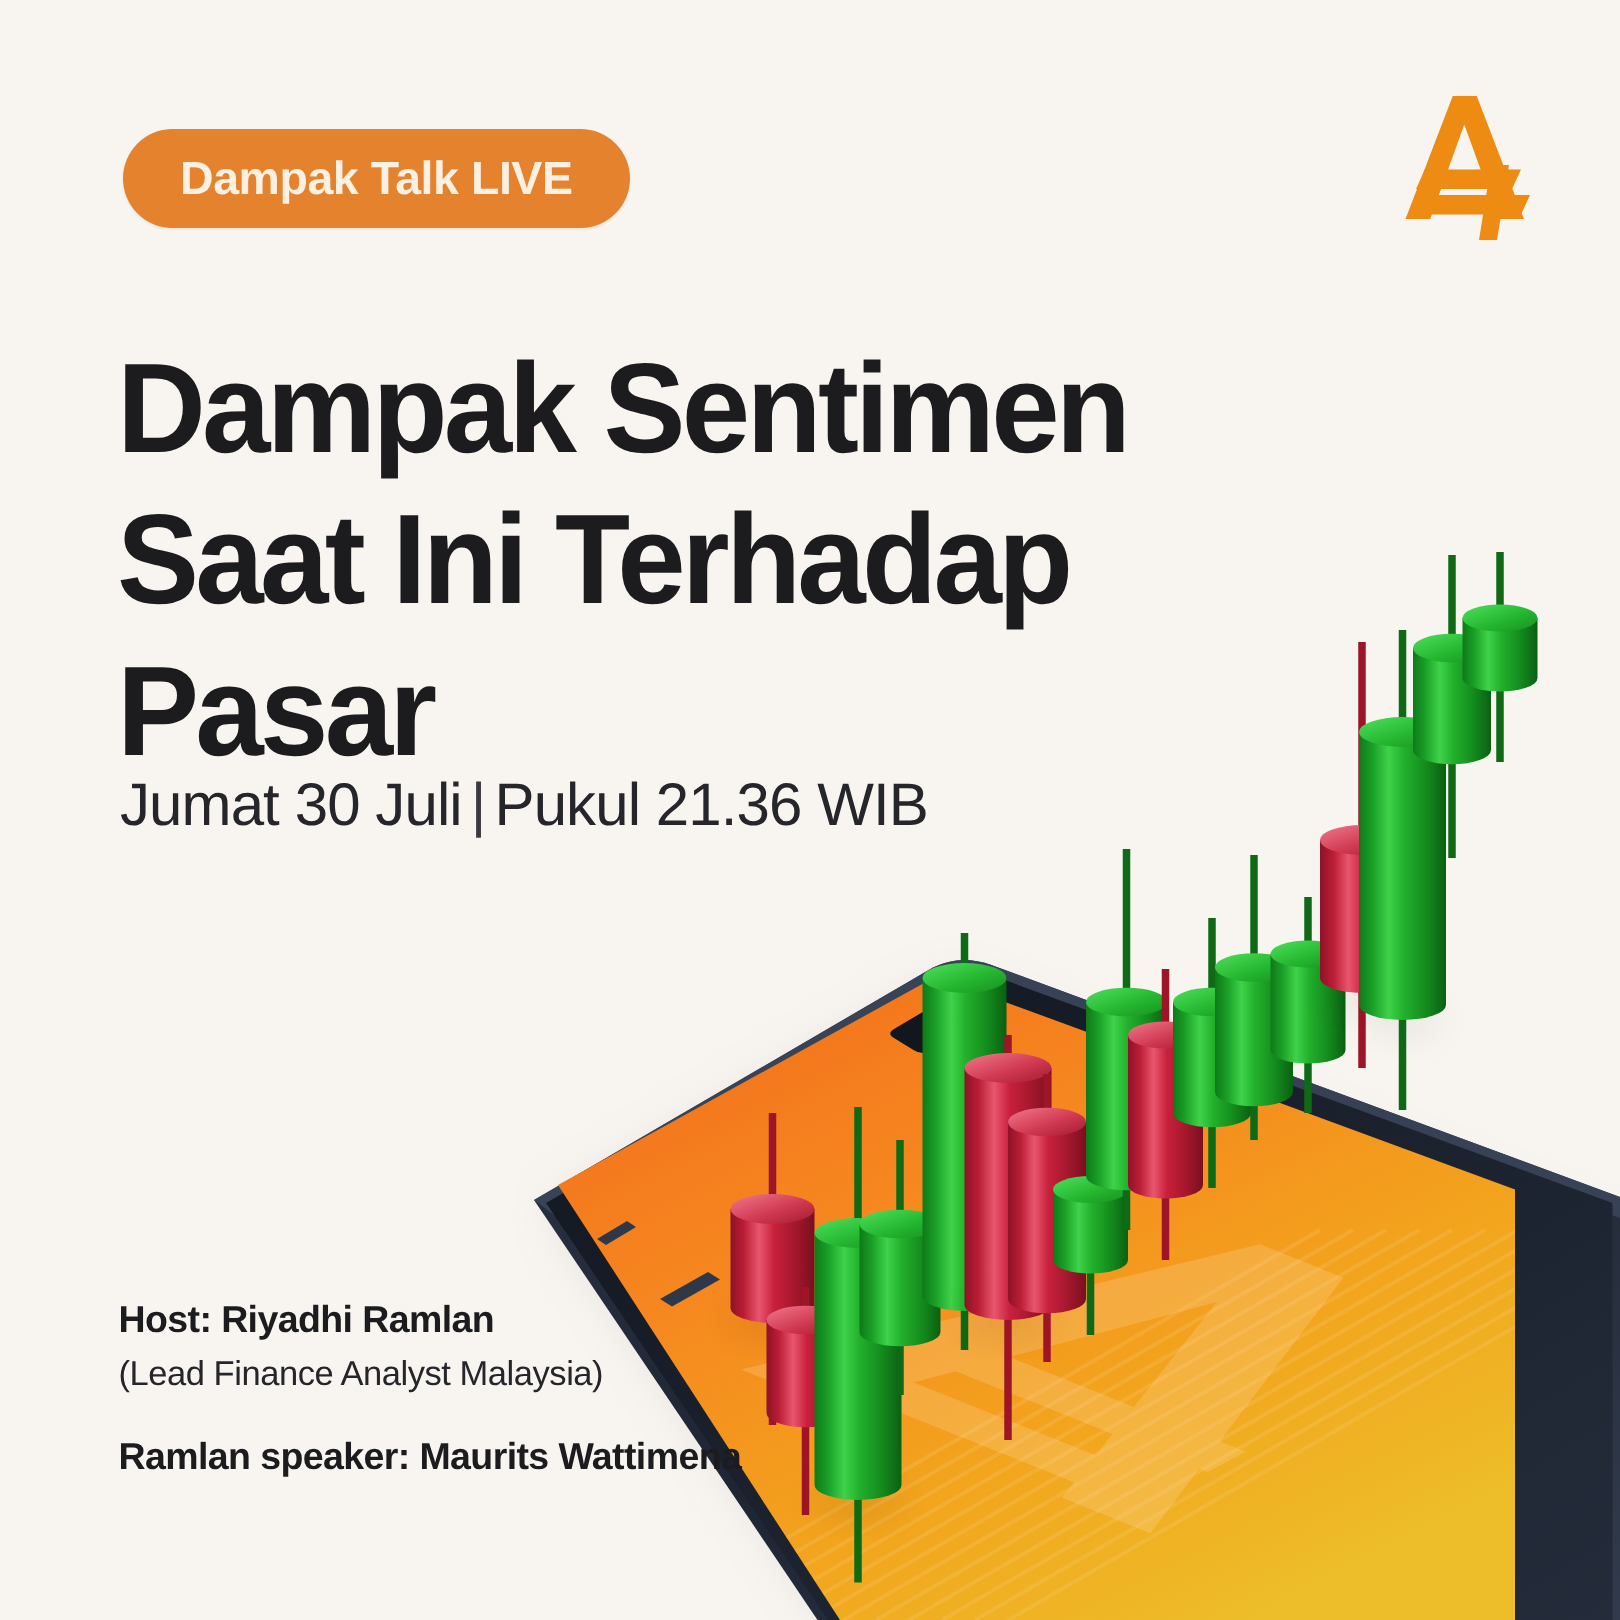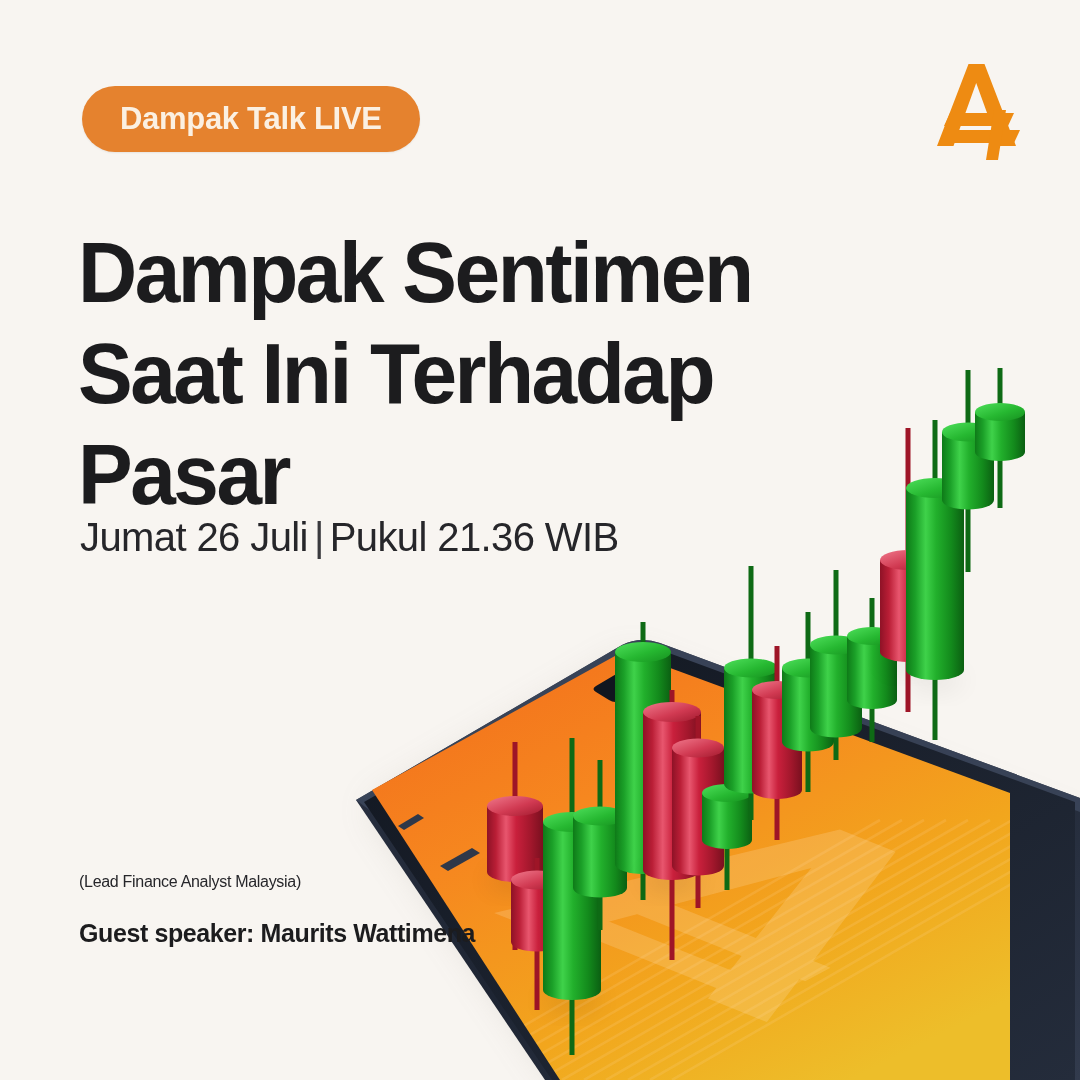--- a/index.html
+++ b/index.html
@@ -84,21 +84,21 @@
   #credits .block { margin-bottom: 28px; }
   #credits .block:last-child { margin-bottom: 0; }
   #credits .name {
     font-size: 25px;
     font-weight: bold;
     color: #1C1C1E;
     letter-spacing: -0.4px;
     white-space: nowrap;
   }
   #credits .role {
-    font-size: 16px;
+    font-size: 23px;
     color: #26262A;
     letter-spacing: -0.3px;
     margin-top: 7px;
     white-space: nowrap;
   }
 
   
   #brand-logo {
     position: absolute;
     right: 48px;
@@ -337,29 +337,30 @@
     <span class="lbl">Dampak Talk LIVE</span>
   </div>
 
   <div id="headline">
     <span class="hl">Dampak Sentimen</span>
     <span class="hl">Saat Ini Terhadap</span>
     <span class="hl">Pasar</span>
   </div>
 
   <div id="date-line">
-    <span>Jumat 26 Juli</span><span class="sep">|</span><span>Pukul 21.36 WIB</span>
+    <span>Jumat 30 Juli</span><span class="sep">|</span><span>Pukul 21.36 WIB</span>
   </div>
 
   <div id="credits">
     <div class="block">
+      <div class="name">Host: Riyadhi Ramlan</div>
       <div class="role">(Lead Finance Analyst Malaysia)</div>
     </div>
     <div class="block">
-      <div class="name">Guest speaker: Maurits Wattimena</div>
+      <div class="name">Ramlan speaker: Maurits Wattimena</div>
     </div>
   </div>
 
   <svg id="brand-logo" viewBox="0 0 104 100" xmlns="http://www.w3.org/2000/svg">
     <g fill="#EE8B12">
       <path d="M40.5,4 L56.5,4 L88,86 L71,86 L48.2,23 L25.5,86 L9,86 Z"></path>
       <path d="M22,53 L86,53 L80,66 L16,66 Z"></path>
       <path d="M18,70 L92,70 L86,83 L12,83 Z"></path>
       <path d="M66,50 L78,50 L70,100 L58,100 Z"></path>
     </g>

